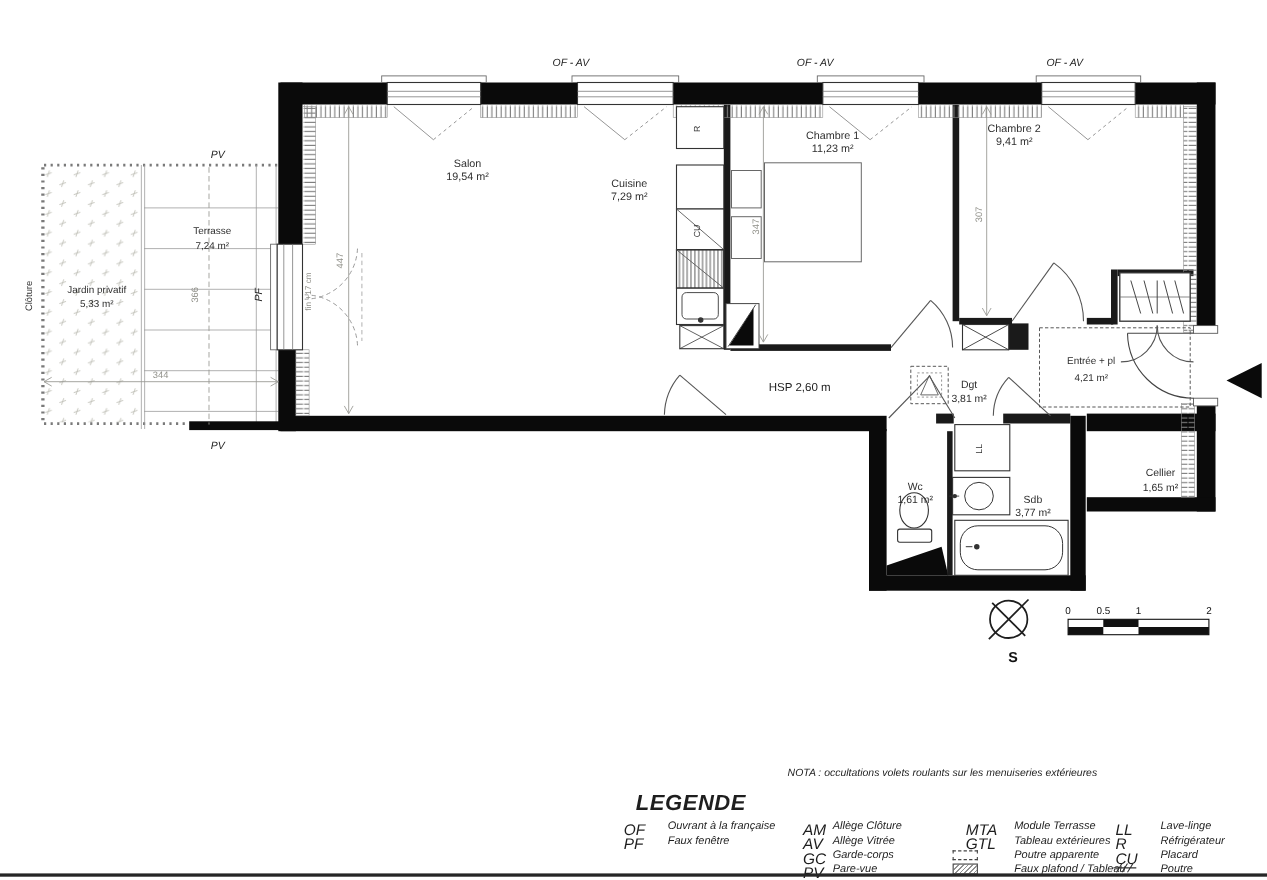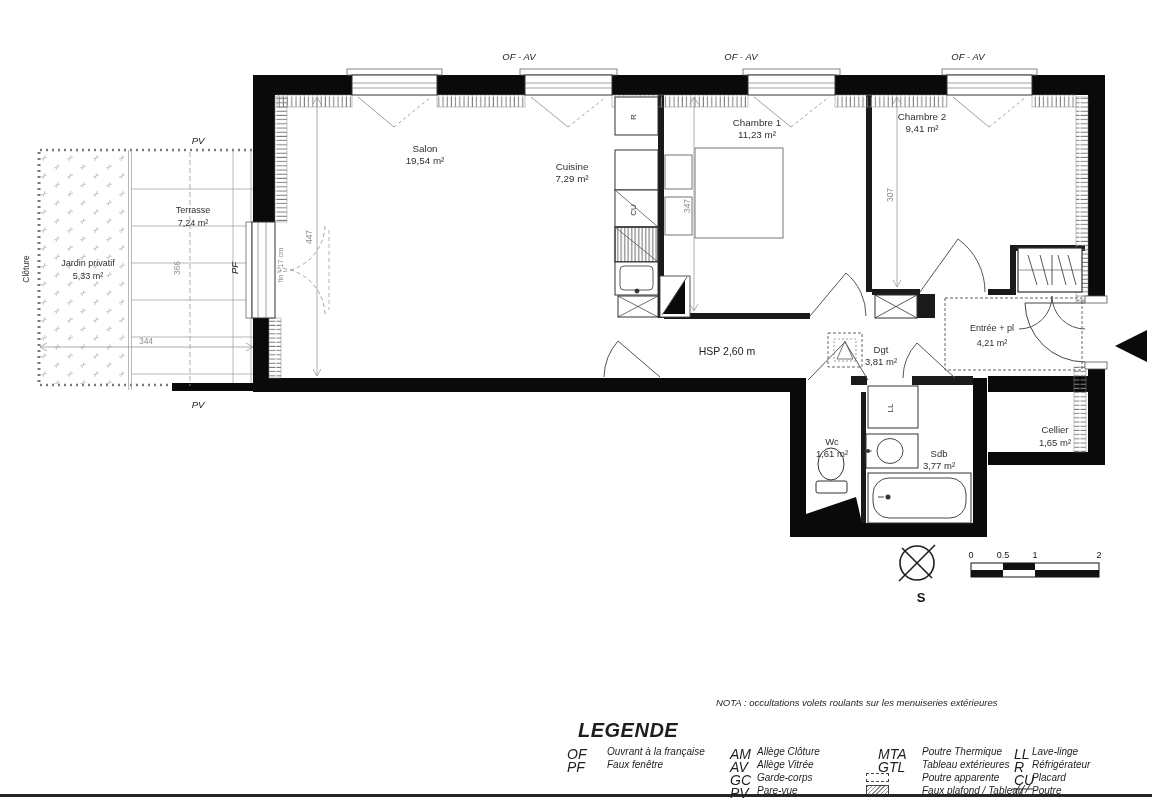--- a/index.html
+++ b/index.html
@@ -19,21 +19,21 @@
   
   .lg{position:absolute;white-space:nowrap;color:#1e1e1e;font-style:italic;}
   .lg-title{left:578px;top:719px;font-size:20px;font-weight:bold;letter-spacing:.5px;font-style:italic;}
   .lg-nota{left:716px;top:697px;font-size:9.5px;}
   .lgk{font-size:14px;}
   .lgv{font-size:10px;}
   .lr1{top:746px}.lr2{top:759px}.lr3{top:772px}.lr4{top:785px}
   .lc1k{left:567px}.lc1v{left:607px}
   .lc2k{left:730px}.lc2v{left:757px}
   .lc3k{left:878px}.lc3v{left:922px}
-  .lc4k{left:1014px}.lc4v{left:1032px}
+  .lc4k{left:1014px}.lc4v{left:1055px}
   .sym{position:absolute;box-sizing:border-box;}
   .sym-dashed{left:866px;top:773px;width:23px;height:9px;border:1px dashed #444;background:#fff;}
   .sym-hatch{left:866px;top:785px;width:23px;height:10px;border:1px solid #444;
              background:repeating-linear-gradient(135deg,#909090 0 1px,#ffffff 1px 3px);}
   .sheet-line{position:absolute;left:0;top:794px;width:1152px;height:3px;background:#262626;}
 </style>
 </head>
 <body>
 
 <div class="stage">
@@ -373,21 +373,21 @@
   <span class="lg lgk lc2k lr1">AM</span>
   <span class="lg lgv lc2v lr1">Allège Clôture</span>
   <span class="lg lgk lc2k lr2">AV</span>
   <span class="lg lgv lc2v lr2">Allège Vitrée</span>
   <span class="lg lgk lc2k lr3">GC</span>
   <span class="lg lgv lc2v lr3">Garde-corps</span>
   <span class="lg lgk lc2k lr4">PV</span>
   <span class="lg lgv lc2v lr4">Pare-vue</span>
 
   <span class="lg lgk lc3k lr1">MTA</span>
-  <span class="lg lgv lc3v lr1">Poutre Thermique</span>
+  <span class="lg lgv lc3v lr1">Module Terrasse</span>
   <span class="lg lgk lc3k lr2">GTL</span>
   <span class="lg lgv lc3v lr2">Tableau extérieures</span>
   <span class="sym sym-dashed"></span>
   <span class="lg lgv lc3v lr3">Poutre apparente</span>
   <span class="sym sym-hatch"></span>
   <span class="lg lgv lc3v lr4">Faux plafond / Tableau</span>
 
   <span class="lg lgk lc4k lr1">LL</span>
   <span class="lg lgv lc4v lr1">Lave-linge</span>
   <span class="lg lgk lc4k lr2">R</span>

